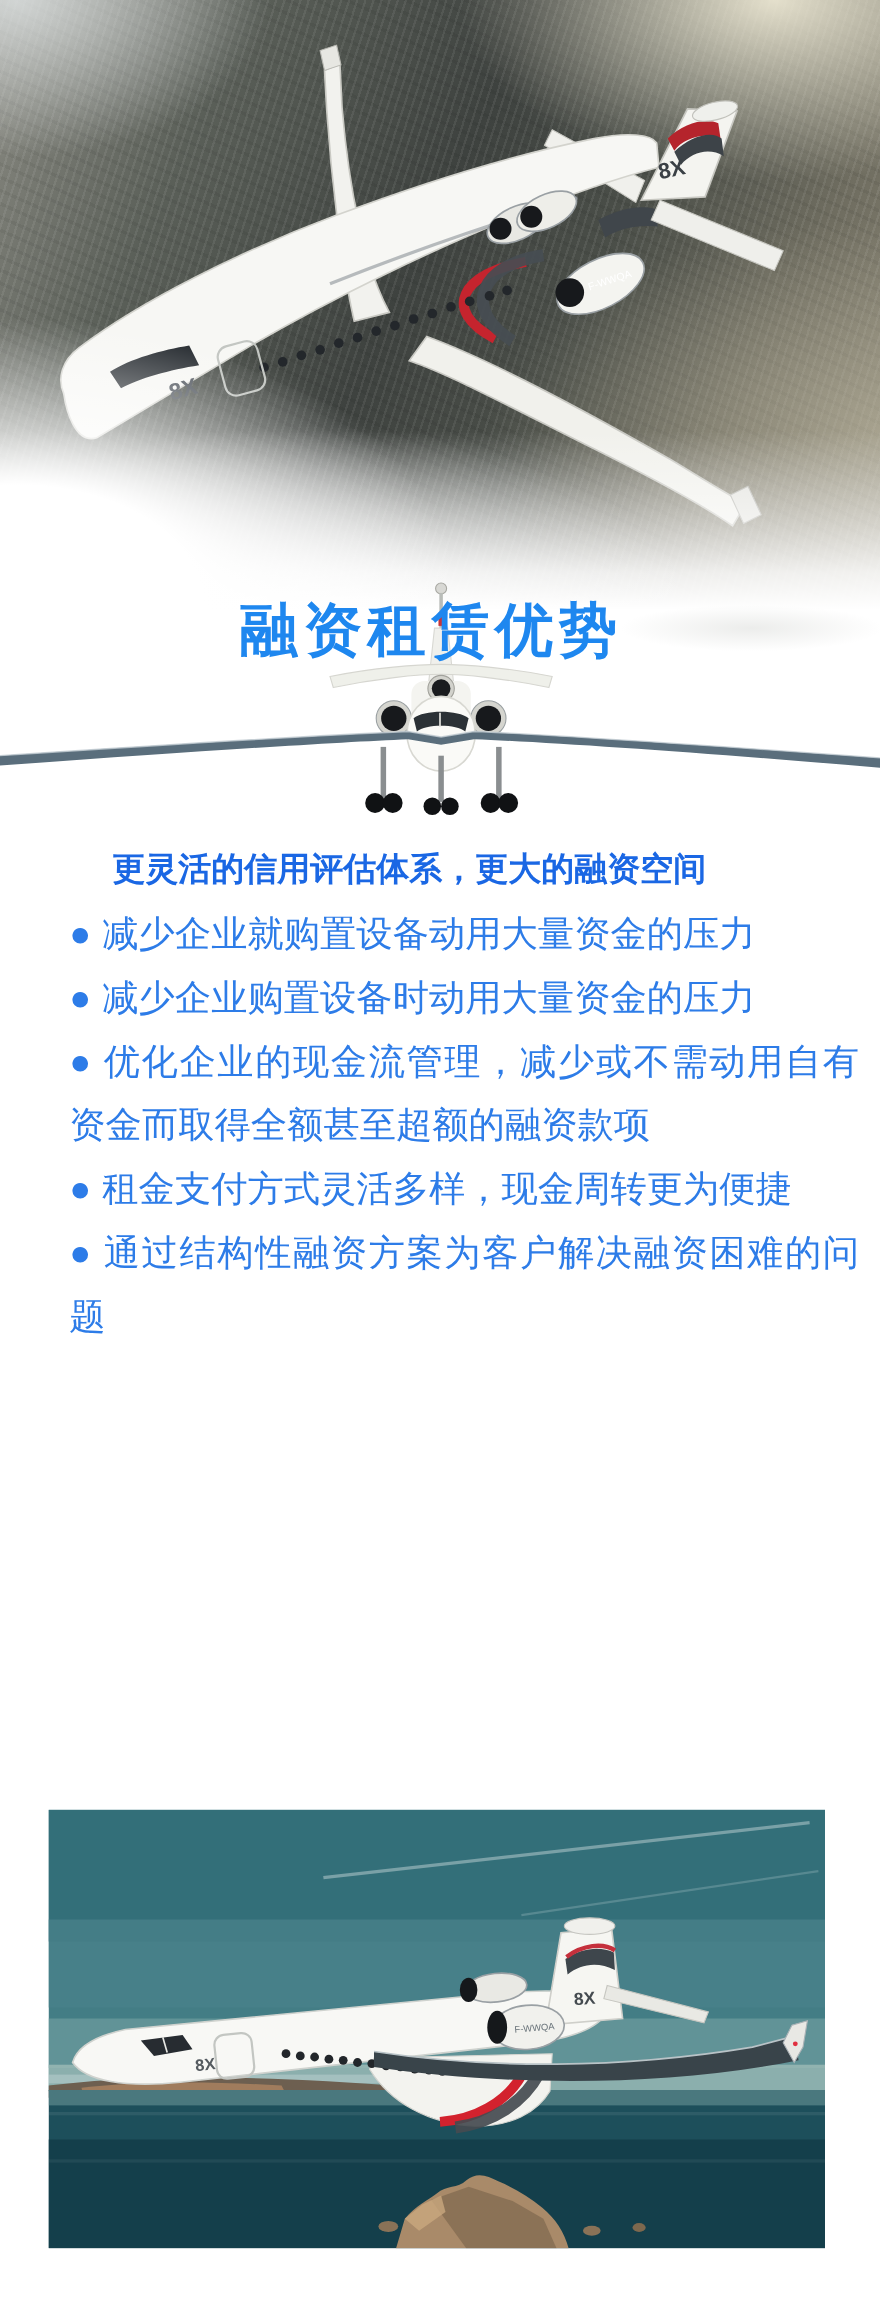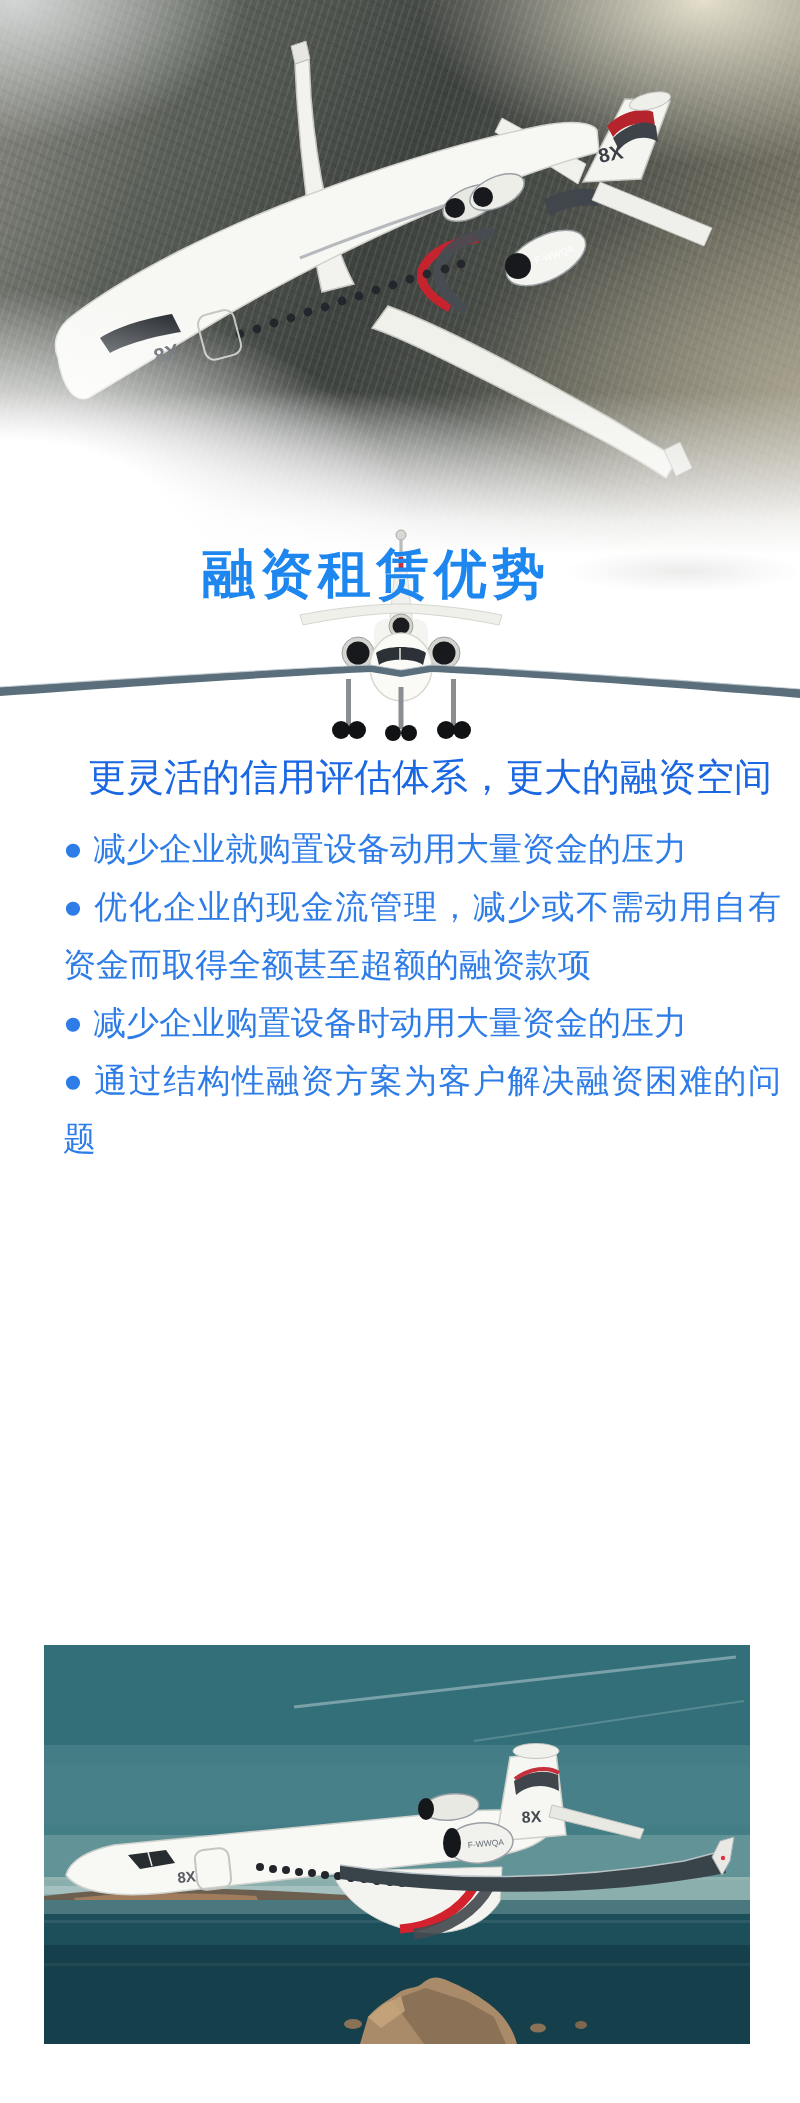--- a/index.html
+++ b/index.html
@@ -33,29 +33,29 @@
       radial-gradient(ellipse 520px 280px at 35% 104%, rgba(255,255,255,.92), rgba(255,255,255,0) 70%),
       linear-gradient(to bottom, rgba(255,255,255,0) 70%, rgba(255,255,255,.88) 93%, #fff 99%);
   }
   .hero-top svg{position:absolute;inset:0;}
 
   
   .front-view{position:absolute;left:0;top:527px;width:800px;height:215px;}
 
   
   .page-title{
-    position:absolute;left:202px;top:544px;margin:0;
+    position:absolute;left:218px;top:544px;margin:0;
     font-size:53px;line-height:60px;font-weight:bold;letter-spacing:5px;
     color:var(--title-blue,#1E87EF);white-space:nowrap;z-index:5;
   }
 
   
   .section-heading{
-    position:absolute;left:88px;top:760px;margin:0;
-    font-size:38px;line-height:34px;font-weight:normal;
+    position:absolute;left:88px;top:760px;margin:14px;
+    font-size:30px;line-height:34px;font-weight:bold;
     color:var(--heading-blue,#1A67E4);white-space:nowrap;
   }
 
   
   .bullet-list{
     position:absolute;left:63px;top:820px;width:718px;
     font-size:33px;line-height:58px;color:var(--body-blue,#2D7CE8);
     text-align:justify;
   }
   .bullet-item{margin:0;}
@@ -189,22 +189,23 @@
     <circle cx="393" cy="206" r="8" fill="#101214"></circle>
       <circle cx="409" cy="206" r="8" fill="#101214"></circle>
   </svg>
 
   <h1 class="page-title">融资租赁优势</h1>
 
   <h2 class="section-heading">更灵活的信用评估体系，更大的融资空间</h2>
 
   <div class="bullet-list">
       <div class="bullet-item"><span class="bullet">●</span><span>减少企业就购置设备动用大量资金的压力</span></div>
+      <div class="bullet-item"><span class="bullet">●</span><span>减少企业购置设备时动用大量资金的压力</span></div>
       <div class="bullet-item"><span class="bullet">●</span><span>优化企业的现金流管理，减少或不需动用自有资金而取得全额甚至超额的融资款项</span></div>
-      <div class="bullet-item"><span class="bullet">●</span><span>减少企业购置设备时动用大量资金的压力</span></div>
+      <div class="bullet-item"><span class="bullet">●</span><span>租金支付方式灵活多样，现金周转更为便捷</span></div>
       <div class="bullet-item"><span class="bullet">●</span><span>通过结构性融资方案为客户解决融资困难的问题</span></div>
     </div>
 
   <div class="hero-bottom">
     <svg viewBox="0 0 706 399">
 
       <rect x="0" y="0" width="706" height="256" fill="#437d85"></rect>
       <rect x="0" y="0" width="706" height="120" fill="#336f79"></rect>
       <rect x="0" y="100" width="706" height="80" fill="#49818a" opacity=".8"></rect>
       <rect x="0" y="190" width="706" height="45" fill="#6d9c9e" opacity=".7"></rect>

